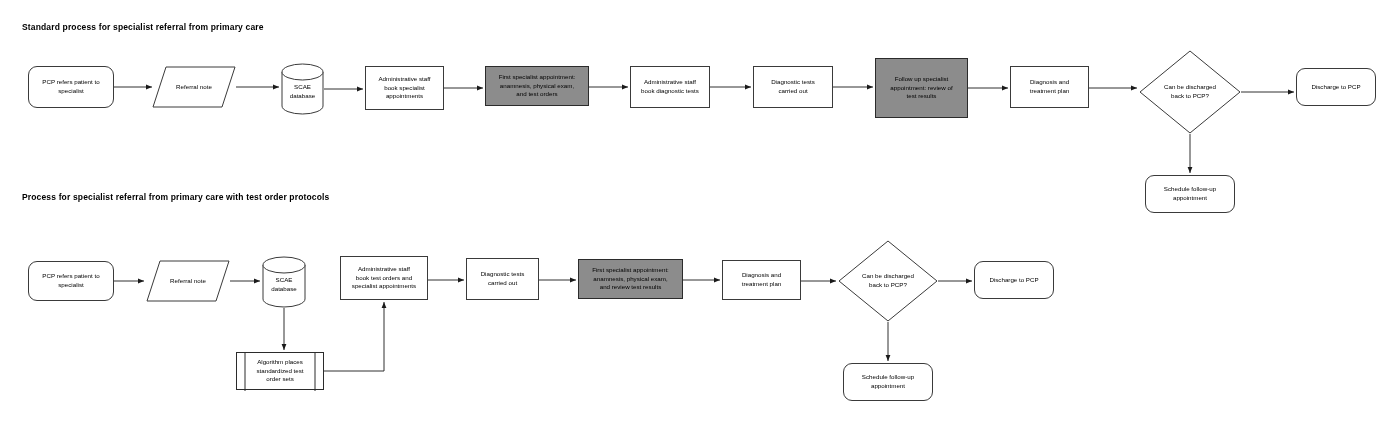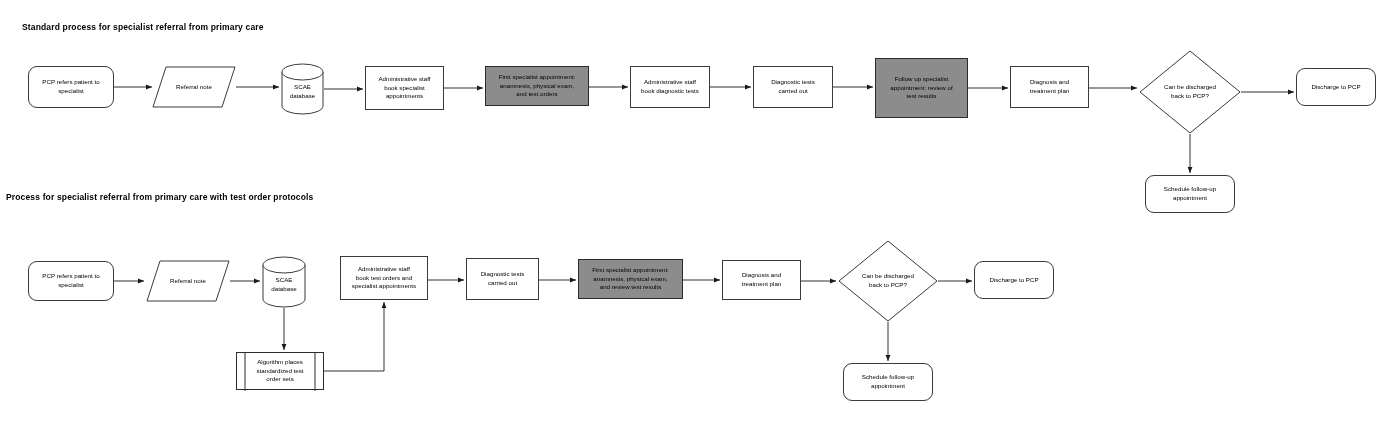--- a/index.html
+++ b/index.html
@@ -162,21 +162,21 @@
       <path d="M683,280 L720,280"></path>
       <path d="M801,281 L836,281"></path>
       <path d="M938,281 L972,281"></path>
       <path d="M888,322 L888,361"></path>
       <path d="M324,371 L384,371 L384,302"></path>
     </g>
   </svg>
 
   <div class="section-title" style="left:22px; top:22px;">Standard process for specialist referral from primary care</div>
 
-  <div class="section-title" style="left:6px; top:192px;">Process for specialist referral from primary care with test order protocols</div>
+  <div class="section-title" style="left:22px; top:192px;">Process for specialist referral from primary care with test order protocols</div>
 
   <div class="node shape-round" style="left:28px; top:66px; width:86px; height:42px;">
     <span class="lbl">PCP refers patient to
 specialist</span>
   </div>
 
   <div class="node shape-para" style="left:152px; top:66px; width:84px; height:42px;">
     <svg class="para-svg" width="84" height="42" viewBox="0 0 84 42" xmlns="http://www.w3.org/2000/svg">
       <polygon points="14,1 83,1 70,41 1,41" fill="#ffffff" stroke="#3a3a3a" stroke-width="1"></polygon>
     </svg>

